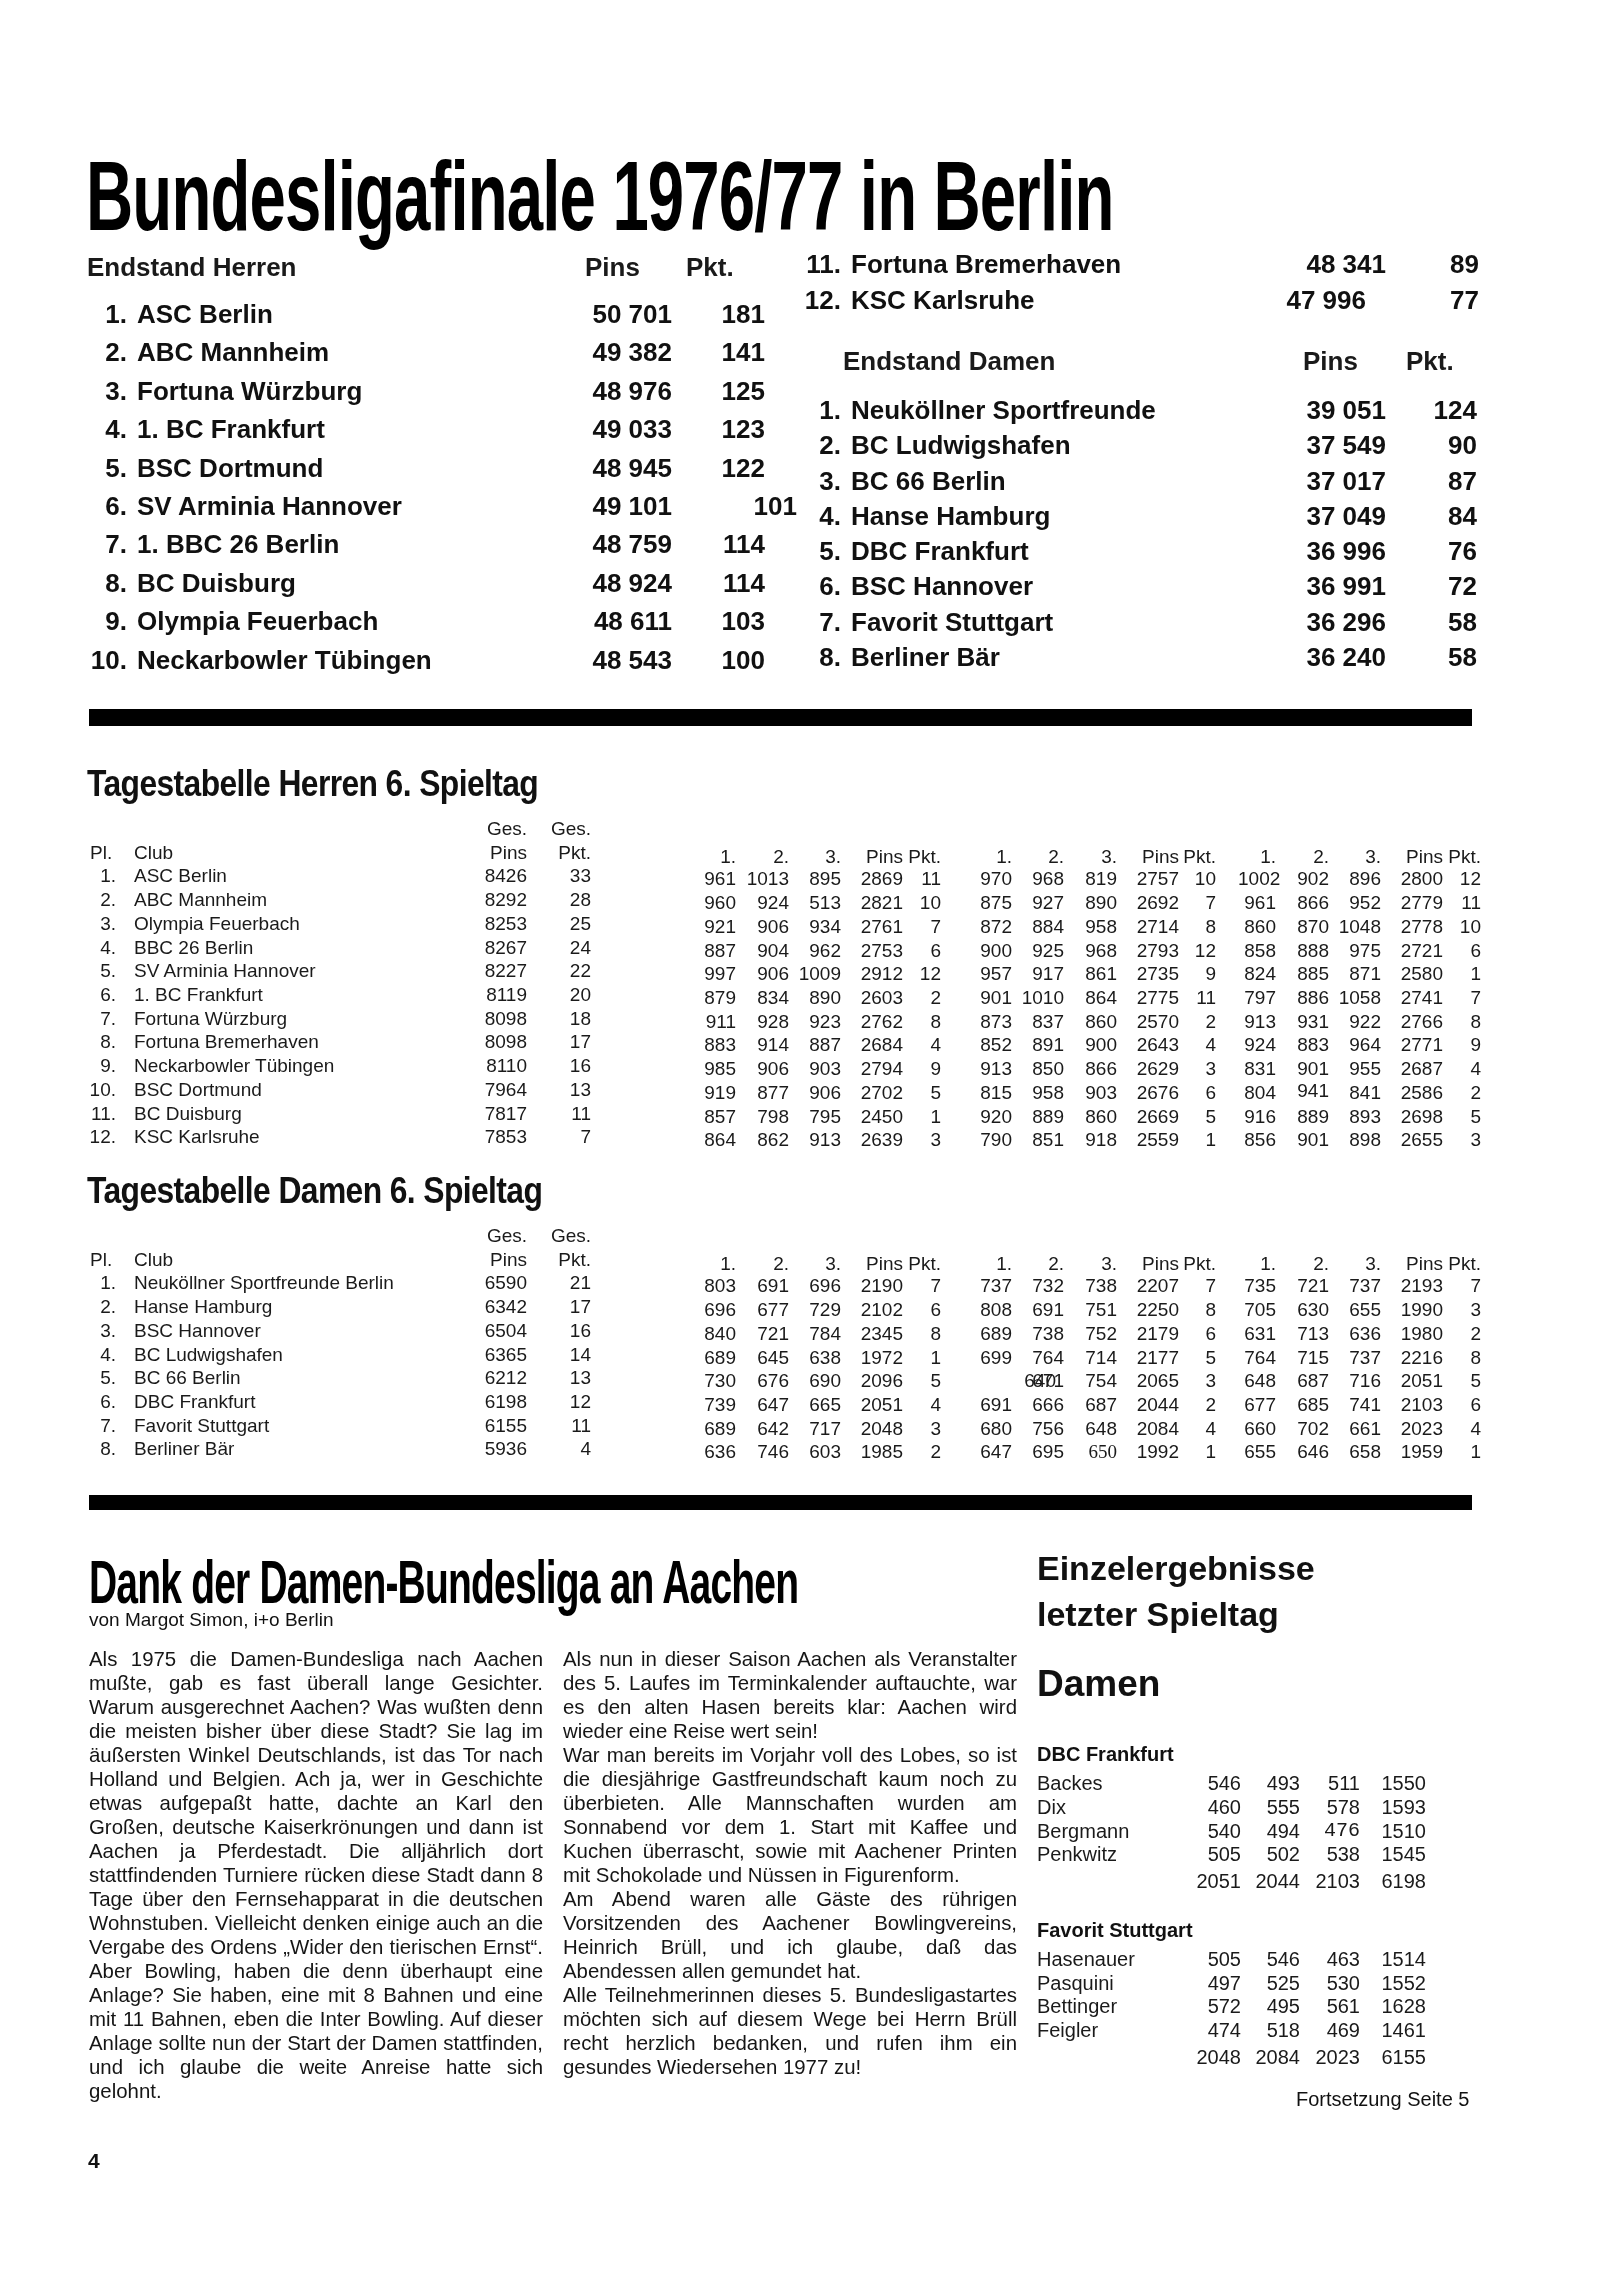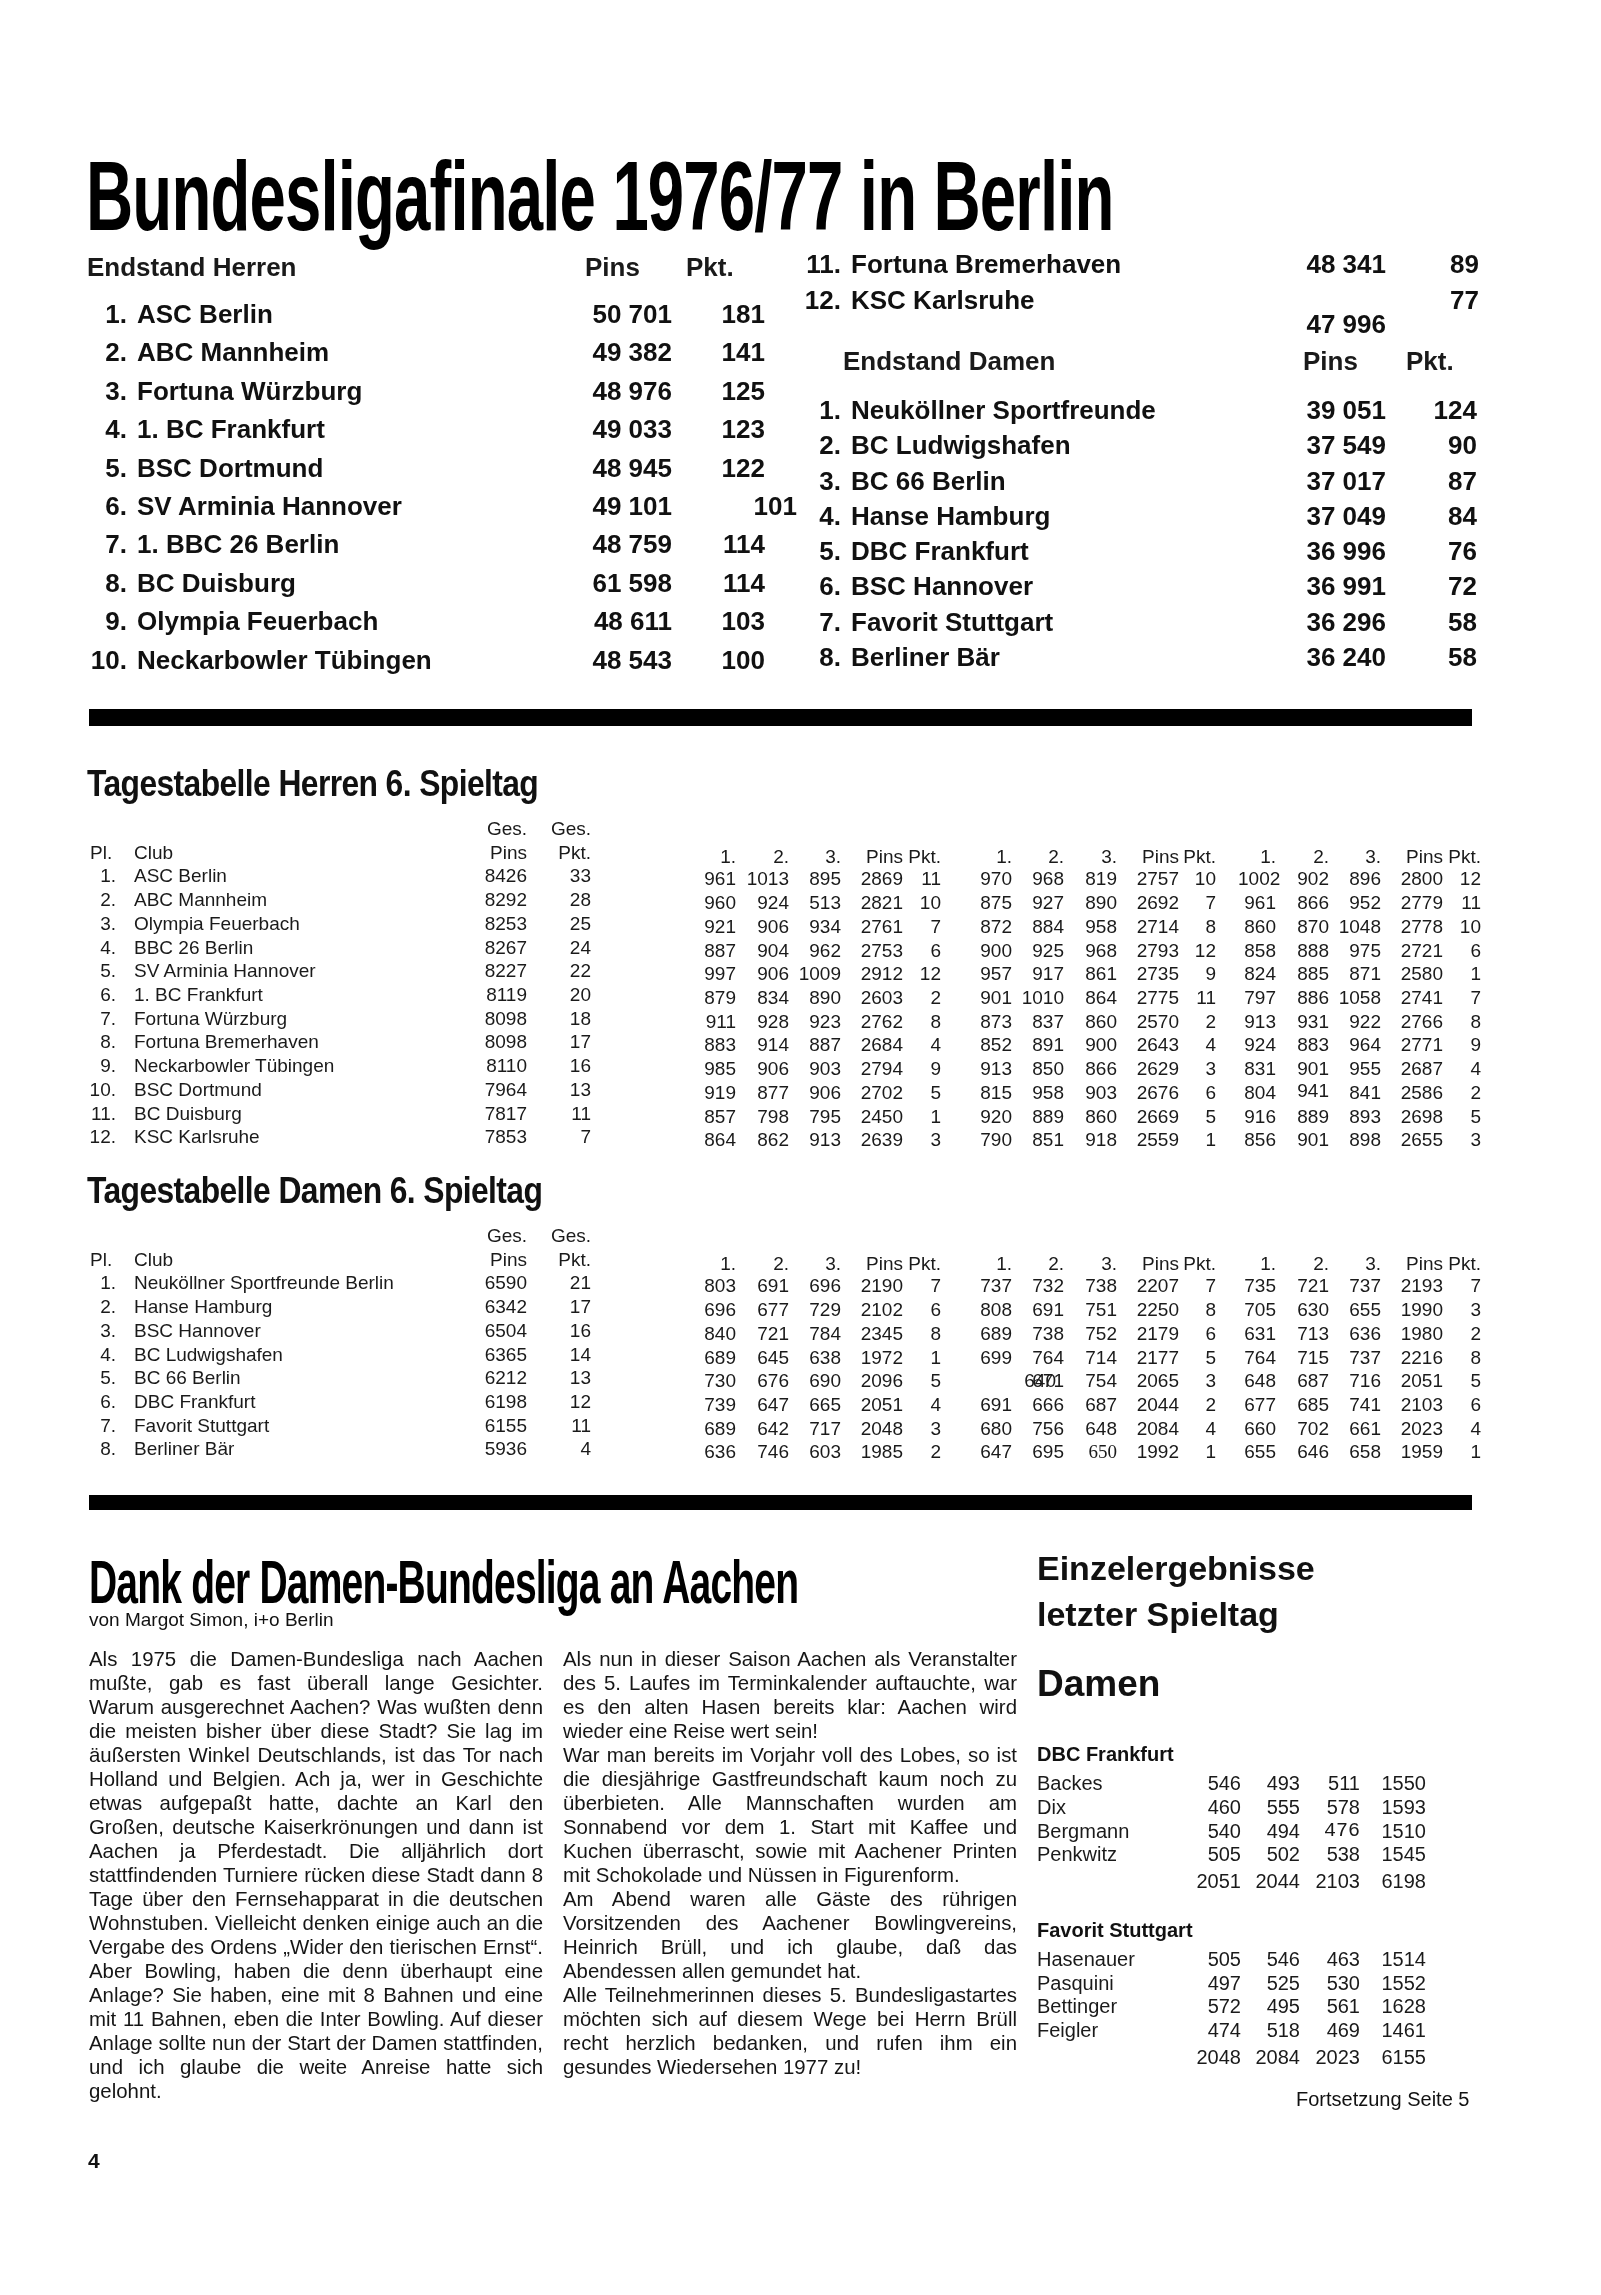--- a/index.html
+++ b/index.html
@@ -76,21 +76,21 @@
     </div>
     <div class="end-row" style="left:86px;top:525px;width:725px;">
       <span class="rank" style="left:0;width:41px;">7.</span>
       <span class="club" style="left:51px;">1. BBC 26 Berlin</span>
       <span class="pins" style="left:461px;width:125px;">48 759</span>
       <span class="pkt" style="left:593px;width:86px;">114</span>
     </div>
     <div class="end-row" style="left:86px;top:564px;width:725px;">
       <span class="rank" style="left:0;width:41px;">8.</span>
       <span class="club" style="left:51px;">BC Duisburg</span>
-      <span class="pins" style="left:461px;width:125px;">61 598</span>
+      <span class="pins" style="left:461px;width:125px;">48 924</span>
       <span class="pkt" style="left:593px;width:86px;">114</span>
     </div>
     <div class="end-row" style="left:86px;top:602px;width:725px;">
       <span class="rank" style="left:0;width:41px;">9.</span>
       <span class="club" style="left:51px;">Olympia Feuerbach</span>
       <span class="pins" style="left:461px;width:125px;">48 611</span>
       <span class="pkt" style="left:593px;width:86px;">103</span>
     </div>
     <div class="end-row" style="left:86px;top:641px;width:725px;">
       <span class="rank" style="left:0;width:41px;">10.</span>
@@ -100,21 +100,21 @@
     </div>
     <div class="end-row" style="left:800px;top:245px;width:725px;">
       <span class="rank" style="left:0;width:41px;">11.</span>
       <span class="club" style="left:51px;">Fortuna Bremerhaven</span>
       <span class="pins" style="left:461px;width:125px;">48 341</span>
       <span class="pkt" style="left:593px;width:86px;">89</span>
     </div>
     <div class="end-row" style="left:800px;top:281px;width:725px;">
       <span class="rank" style="left:0;width:41px;">12.</span>
       <span class="club" style="left:51px;">KSC Karlsruhe</span>
-      <span class="pins" style="left:461px;width:125px;margin-top:24px;">47 996</span>
+      <span class="pins" style="left:441px;width:125px;">47 996</span>
       <span class="pkt" style="left:593px;width:86px;">77</span>
     </div>
   </div>
 
 <div class="abs end-head" style="left:805px;top:346px;margin-left:38px;">Endstand Damen</div>
 <div class="abs end-head" style="left:1303px;top:346px;">Pins</div>
 <div class="abs end-head" style="left:1406px;top:346px;">Pkt.</div>
 <div id="endstand-damen">
     <div class="end-row" style="left:800px;top:391px;width:725px;">
       <span class="rank" style="left:0;width:41px;">1.</span>

